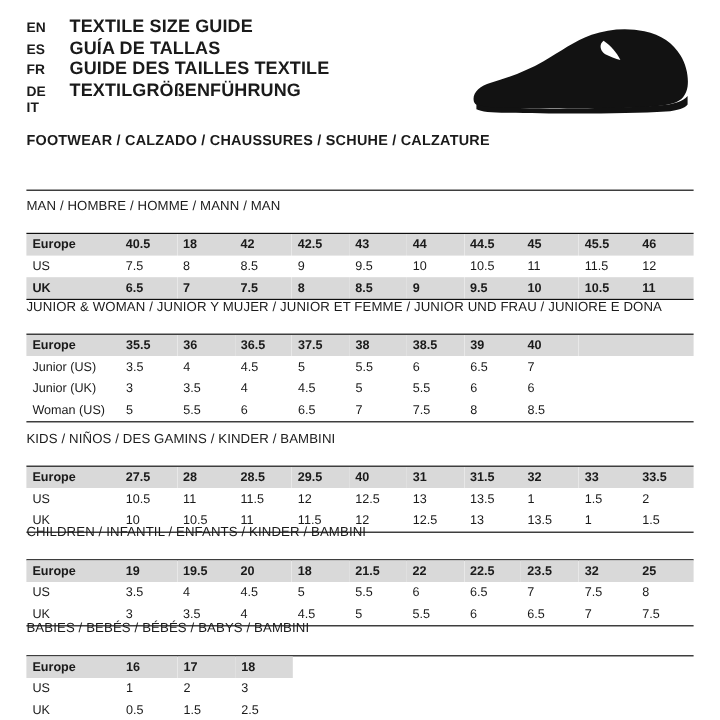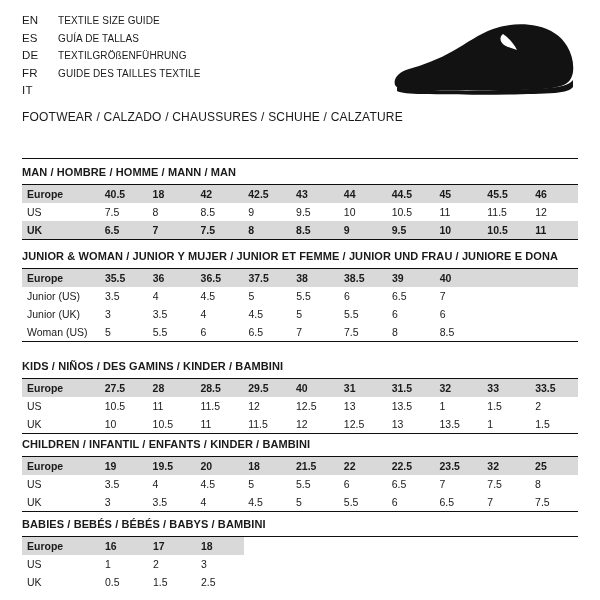--- a/index.html
+++ b/index.html
@@ -24,54 +24,54 @@
     width: 360px;
   }
   .lang-row {
     display: flex;
     align-items: baseline;
     height: 17.5px;
   }
   .lang-code {
     width: 36px;
     font-size: 11.5px;
-    font-weight: normal;
+    font-weight: bold;
     letter-spacing: 0.2px;
   }
   .lang-title {
-    font-size: 10px;
-    font-weight: normal;
+    font-size: 15px;
+    font-weight: bold;
     letter-spacing: 0.1px;
   }
   .category {
     position: absolute;
     left: 22px; top: 110px;
     font-size: 12px;
-    font-weight: normal;
+    font-weight: bold;
     letter-spacing: 0.2px;
   }
 
   
   .shoe {
     position: absolute;
     right: 22px; top: 22px;
     width: 195px; height: 78px;
   }
 
   
   .section {
     position: absolute;
     left: 22px;
     width: 556px;
   }
   .section-title {
     font-size: 11px;
-    font-weight: bold;
+    font-weight: normal;
     letter-spacing: 0.1px;
-    padding: 0 0 6px 0;
+    padding: 0 0 16px 0;
     white-space: nowrap;
   }
   table.size {
     border-collapse: collapse;
     table-layout: fixed;
     font-size: 10.5px;
   }
   table.size td {
     height: 18px;
     padding: 0 0 0 5px;
@@ -106,26 +106,26 @@
   <div class="header">
     <div class="lang-row">
       <div class="lang-code">EN</div>
       <div class="lang-title">TEXTILE SIZE GUIDE</div>
     </div>
     <div class="lang-row">
       <div class="lang-code">ES</div>
       <div class="lang-title">GUÍA DE TALLAS</div>
     </div>
     <div class="lang-row">
+      <div class="lang-code">FR</div>
+      <div class="lang-title">GUIDE DES TAILLES TEXTILE</div>
+    </div>
+    <div class="lang-row">
       <div class="lang-code">DE</div>
       <div class="lang-title">TEXTILGRÖßENFÜHRUNG</div>
-    </div>
-    <div class="lang-row">
-      <div class="lang-code">FR</div>
-      <div class="lang-title">GUIDE DES TAILLES TEXTILE</div>
     </div>
     <div class="lang-row">
       <div class="lang-code">IT</div>
     </div>
   </div>
 
   <div class="category">FOOTWEAR / CALZADO / CHAUSSURES / SCHUHE / CALZATURE</div>
 
   <div class="shoe">
     <svg viewBox="0 0 195 78" width="195" height="78" aria-hidden="true">

